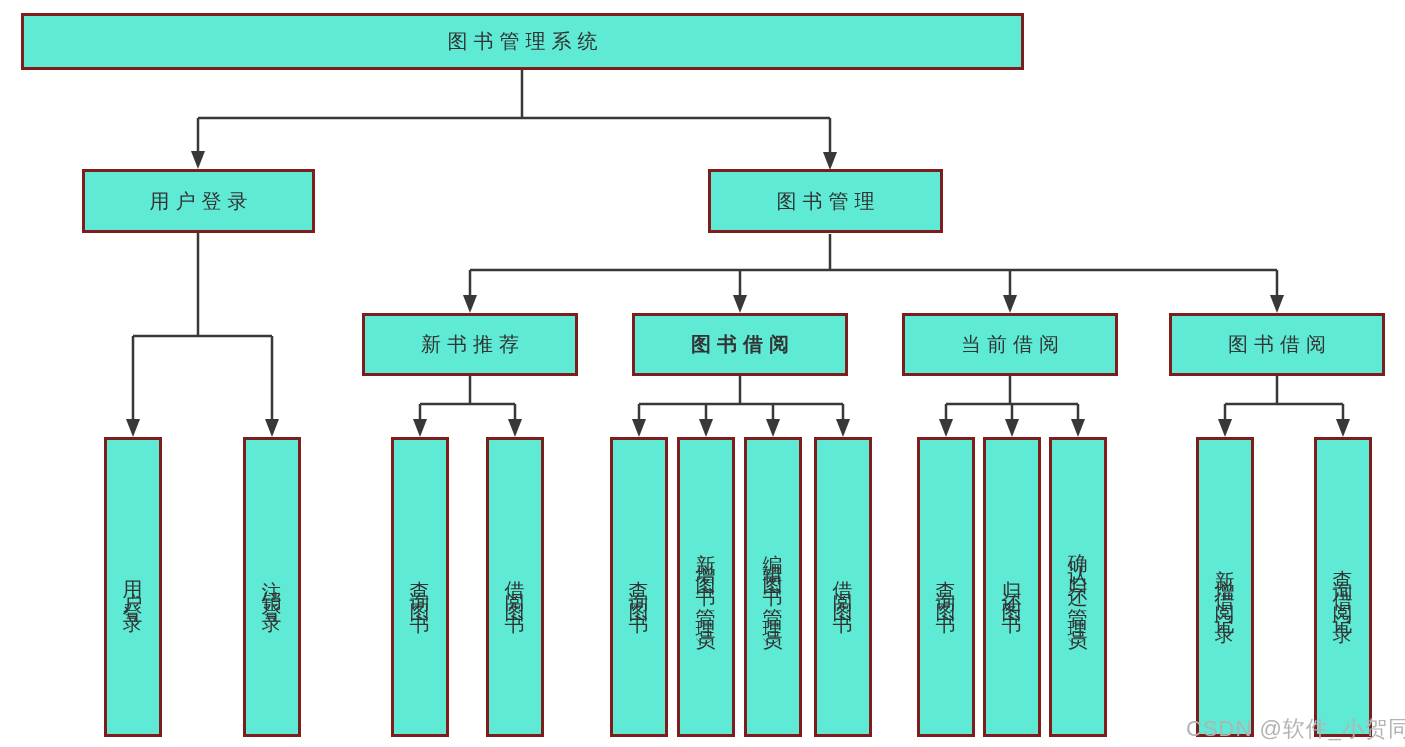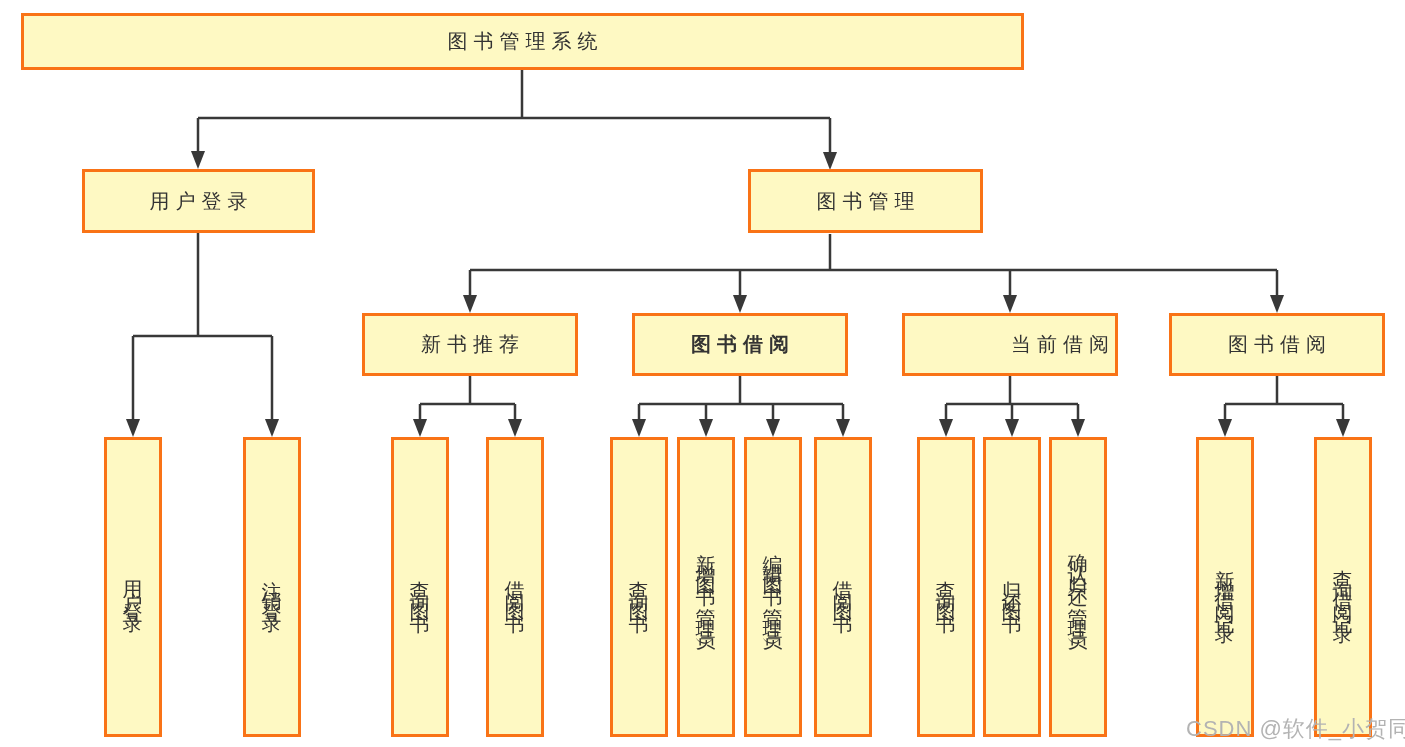--- a/index.html
+++ b/index.html
@@ -16,42 +16,42 @@
     overflow: hidden;
   }
   #connectors {
     position: absolute;
     left: 0; top: 0;
     z-index: 1;
   }
   .box {
     position: absolute;
     box-sizing: border-box;
-    border: 3px solid #f97316;
-    background: #fef9c3;
+    border: 3px solid #7f1d1d;
+    background: #5eead4;
     display: flex;
     align-items: center;
     justify-content: center;
     color: #333333;
     z-index: 2;
   }
   .h-label {
     font-size: 20px;
     letter-spacing: 6px;
     text-indent: 6px;
     white-space: nowrap;
   }
   .root-box  { left: 21px;  top: 13px;  width: 1003px; height: 57px; }
   .l2-box    { top: 169px;  height: 64px; }
   .l2-a      { left: 82px;  width: 233px; }
-  .l2-b      { left: 748px; width: 235px; }
+  .l2-b      { left: 708px; width: 235px; }
   .l3-box    { top: 313px;  height: 63px; width: 216px; }
   .l3-a      { left: 362px; }
   .l3-b      { left: 632px; font-weight: bold; }
-  .l3-c      { left: 902px; justify-content: flex-end; }
+  .l3-c      { left: 902px; }
   .l3-d      { left: 1169px; }
   .leaf      { top: 437px;  height: 300px; width: 58px; }
   .v-label {
     writing-mode: vertical-rl;
     text-orientation: mixed;
     font-size: 20px;
     letter-spacing: 11px;
     line-height: 1;
     white-space: nowrap;
   }

